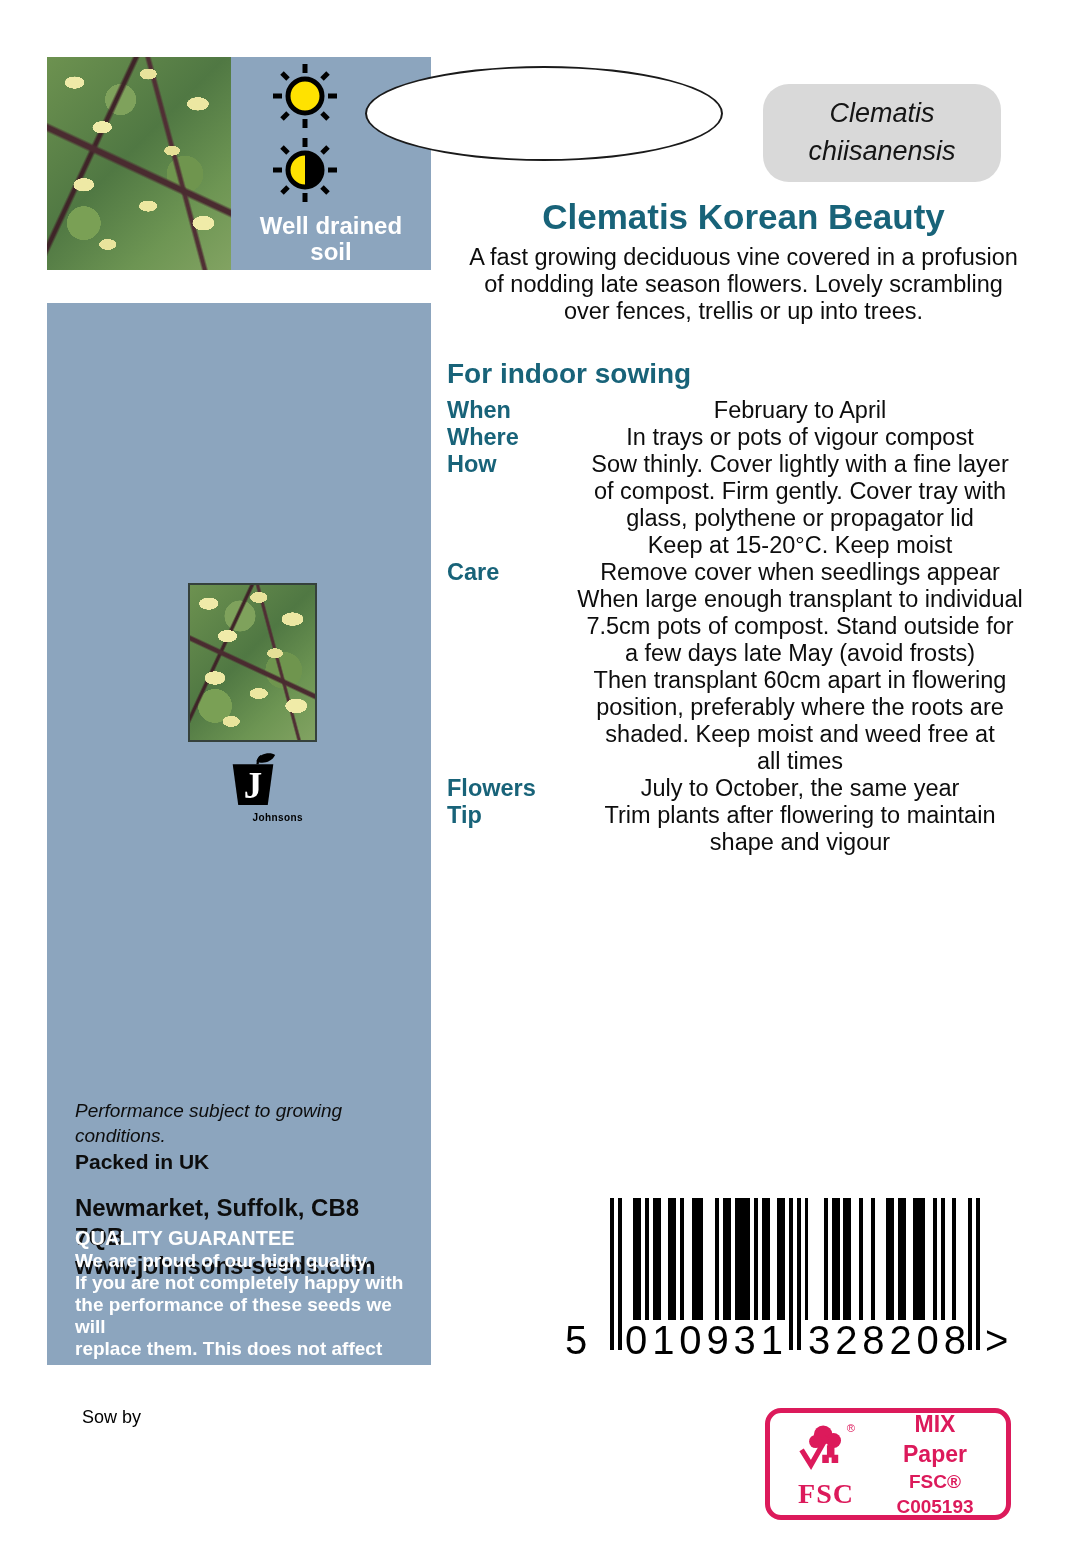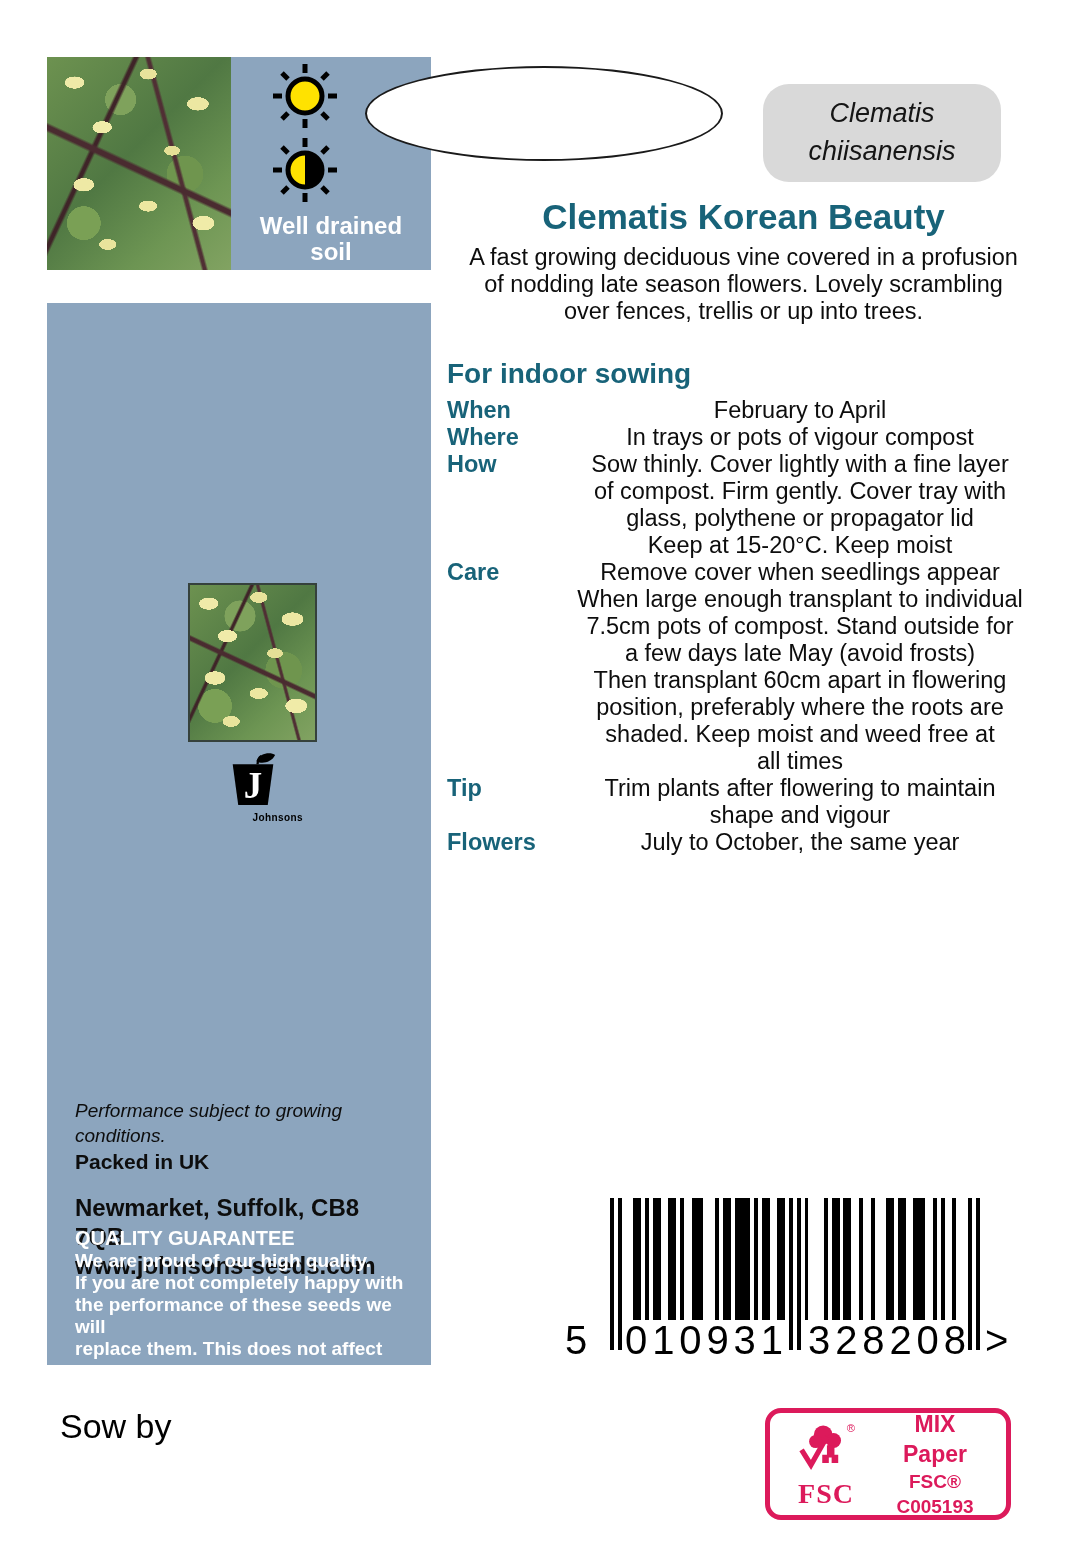--- a/index.html
+++ b/index.html
@@ -71,21 +71,21 @@
   .title{font-size:35px;font-weight:bold;color:#186379;text-align:center;line-height:1.1;}
   .desc{
     margin-top:7px;font-size:23.5px;color:#0d0d0d;text-align:center;line-height:27px;white-space:pre-line;
   }
   .sow-head{margin-top:33px;font-size:28px;font-weight:bold;color:#186379;}
   .info-table{margin-top:7px;}
   .info-row{display:flex;align-items:flex-start;}
   .info-label{flex:0 0 113px;font-weight:bold;font-size:23.5px;color:#186379;line-height:27px;}
   .info-value{flex:1;font-size:23.5px;color:#0d0d0d;line-height:27px;white-space:pre-line;text-align:center;}
   
-  .sow-by{position:absolute;left:60px;top:1407px;font-size:34px;color:#000;}
+  .sow-by{position:absolute;left:82px;top:1407px;font-size:18px;color:#000;}
   .barcode{position:absolute;left:565px;top:1198px;width:460px;height:170px;}
   .barcode-bars{position:absolute;left:45px;top:0;font-size:0;white-space:nowrap;}
   .bc-digit{position:absolute;top:120px;font-size:40px;color:#000;}
   .bc-first{left:0;}
   .bc-left{left:60px;width:158px;display:flex;justify-content:space-between;}
   .bc-right{left:243px;width:158px;display:flex;justify-content:space-between;}
   .bc-arrow{left:420px;}
   .fsc-box{
     position:absolute;left:765px;top:1408px;width:246px;height:112px;
     border:5px solid #dc1a5b;border-radius:16px;background:#fff;
@@ -202,27 +202,27 @@
         <div class="info-value">Remove cover when seedlings appear
 When large enough transplant to individual
 7.5cm pots of compost. Stand outside for
 a few days late May (avoid frosts)
 Then transplant 60cm apart in flowering
 position, preferably where the roots are
 shaded. Keep moist and weed free at
 all times</div>
       </div>
       <div class="info-row">
+        <div class="info-label">Flowers</div>
+        <div class="info-value">July to October, the same year</div>
+      </div>
+      <div class="info-row">
         <div class="info-label">Tip</div>
         <div class="info-value">Trim plants after flowering to maintain
 shape and vigour</div>
-      </div>
-      <div class="info-row">
-        <div class="info-label">Flowers</div>
-        <div class="info-value">July to October, the same year</div>
       </div>
     </div>
   </div>
 
   <div class="sow-by">Sow by</div>
 
   <div class="barcode">
     <div class="barcode-bars"><span style="display: inline-block; vertical-align: top; width: 3.9px; height: 152px; background: rgb(0, 0, 0);"></span><span style="display: inline-block; vertical-align: top; width: 3.9px; height: 152px; background: transparent;"></span><span style="display: inline-block; vertical-align: top; width: 3.9px; height: 152px; background: rgb(0, 0, 0);"></span><span style="display: inline-block; vertical-align: top; width: 3.9px; height: 122px; background: transparent;"></span><span style="display: inline-block; vertical-align: top; width: 3.9px; height: 122px; background: transparent;"></span><span style="display: inline-block; vertical-align: top; width: 3.9px; height: 122px; background: transparent;"></span><span style="display: inline-block; vertical-align: top; width: 3.9px; height: 122px; background: rgb(0, 0, 0);"></span><span style="display: inline-block; vertical-align: top; width: 3.9px; height: 122px; background: rgb(0, 0, 0);"></span><span style="display: inline-block; vertical-align: top; width: 3.9px; height: 122px; background: transparent;"></span><span style="display: inline-block; vertical-align: top; width: 3.9px; height: 122px; background: rgb(0, 0, 0);"></span><span style="display: inline-block; vertical-align: top; width: 3.9px; height: 122px; background: transparent;"></span><span style="display: inline-block; vertical-align: top; width: 3.9px; height: 122px; background: rgb(0, 0, 0);"></span><span style="display: inline-block; vertical-align: top; width: 3.9px; height: 122px; background: rgb(0, 0, 0);"></span><span style="display: inline-block; vertical-align: top; width: 3.9px; height: 122px; background: transparent;"></span><span style="display: inline-block; vertical-align: top; width: 3.9px; height: 122px; background: transparent;"></span><span style="display: inline-block; vertical-align: top; width: 3.9px; height: 122px; background: rgb(0, 0, 0);"></span><span style="display: inline-block; vertical-align: top; width: 3.9px; height: 122px; background: rgb(0, 0, 0);"></span><span style="display: inline-block; vertical-align: top; width: 3.9px; height: 122px; background: transparent;"></span><span style="display: inline-block; vertical-align: top; width: 3.9px; height: 122px; background: rgb(0, 0, 0);"></span><span style="display: inline-block; vertical-align: top; width: 3.9px; height: 122px; background: transparent;"></span><span style="display: inline-block; vertical-align: top; width: 3.9px; height: 122px; background: transparent;"></span><span style="display: inline-block; vertical-align: top; width: 3.9px; height: 122px; background: rgb(0, 0, 0);"></span><span style="display: inline-block; vertical-align: top; width: 3.9px; height: 122px; background: rgb(0, 0, 0);"></span><span style="display: inline-block; vertical-align: top; width: 3.9px; height: 122px; background: rgb(0, 0, 0);"></span><span style="display: inline-block; vertical-align: top; width: 3.9px; height: 122px; background: transparent;"></span><span style="display: inline-block; vertical-align: top; width: 3.9px; height: 122px; background: transparent;"></span><span style="display: inline-block; vertical-align: top; width: 3.9px; height: 122px; background: transparent;"></span><span style="display: inline-block; vertical-align: top; width: 3.9px; height: 122px; background: rgb(0, 0, 0);"></span><span style="display: inline-block; vertical-align: top; width: 3.9px; height: 122px; background: transparent;"></span><span style="display: inline-block; vertical-align: top; width: 3.9px; height: 122px; background: rgb(0, 0, 0);"></span><span style="display: inline-block; vertical-align: top; width: 3.9px; height: 122px; background: rgb(0, 0, 0);"></span><span style="display: inline-block; vertical-align: top; width: 3.9px; height: 122px; background: transparent;"></span><span style="display: inline-block; vertical-align: top; width: 3.9px; height: 122px; background: rgb(0, 0, 0);"></span><span style="display: inline-block; vertical-align: top; width: 3.9px; height: 122px; background: rgb(0, 0, 0);"></span><span style="display: inline-block; vertical-align: top; width: 3.9px; height: 122px; background: rgb(0, 0, 0);"></span><span style="display: inline-block; vertical-align: top; width: 3.9px; height: 122px; background: rgb(0, 0, 0);"></span><span style="display: inline-block; vertical-align: top; width: 3.9px; height: 122px; background: transparent;"></span><span style="display: inline-block; vertical-align: top; width: 3.9px; height: 122px; background: rgb(0, 0, 0);"></span><span style="display: inline-block; vertical-align: top; width: 3.9px; height: 122px; background: transparent;"></span><span style="display: inline-block; vertical-align: top; width: 3.9px; height: 122px; background: rgb(0, 0, 0);"></span><span style="display: inline-block; vertical-align: top; width: 3.9px; height: 122px; background: rgb(0, 0, 0);"></span><span style="display: inline-block; vertical-align: top; width: 3.9px; height: 122px; background: transparent;"></span><span style="display: inline-block; vertical-align: top; width: 3.9px; height: 122px; background: transparent;"></span><span style="display: inline-block; vertical-align: top; width: 3.9px; height: 122px; background: rgb(0, 0, 0);"></span><span style="display: inline-block; vertical-align: top; width: 3.9px; height: 122px; background: rgb(0, 0, 0);"></span><span style="display: inline-block; vertical-align: top; width: 3.9px; height: 152px; background: transparent;"></span><span style="display: inline-block; vertical-align: top; width: 3.9px; height: 152px; background: rgb(0, 0, 0);"></span><span style="display: inline-block; vertical-align: top; width: 3.9px; height: 152px; background: transparent;"></span><span style="display: inline-block; vertical-align: top; width: 3.9px; height: 152px; background: rgb(0, 0, 0);"></span><span style="display: inline-block; vertical-align: top; width: 3.9px; height: 152px; background: transparent;"></span><span style="display: inline-block; vertical-align: top; width: 3.9px; height: 122px; background: rgb(0, 0, 0);"></span><span style="display: inline-block; vertical-align: top; width: 3.9px; height: 122px; background: transparent;"></span><span style="display: inline-block; vertical-align: top; width: 3.9px; height: 122px; background: transparent;"></span><span style="display: inline-block; vertical-align: top; width: 3.9px; height: 122px; background: transparent;"></span><span style="display: inline-block; vertical-align: top; width: 3.9px; height: 122px; background: transparent;"></span><span style="display: inline-block; vertical-align: top; width: 3.9px; height: 122px; background: rgb(0, 0, 0);"></span><span style="display: inline-block; vertical-align: top; width: 3.9px; height: 122px; background: transparent;"></span><span style="display: inline-block; vertical-align: top; width: 3.9px; height: 122px; background: rgb(0, 0, 0);"></span><span style="display: inline-block; vertical-align: top; width: 3.9px; height: 122px; background: rgb(0, 0, 0);"></span><span style="display: inline-block; vertical-align: top; width: 3.9px; height: 122px; background: transparent;"></span><span style="display: inline-block; vertical-align: top; width: 3.9px; height: 122px; background: rgb(0, 0, 0);"></span><span style="display: inline-block; vertical-align: top; width: 3.9px; height: 122px; background: rgb(0, 0, 0);"></span><span style="display: inline-block; vertical-align: top; width: 3.9px; height: 122px; background: transparent;"></span><span style="display: inline-block; vertical-align: top; width: 3.9px; height: 122px; background: transparent;"></span><span style="display: inline-block; vertical-align: top; width: 3.9px; height: 122px; background: rgb(0, 0, 0);"></span><span style="display: inline-block; vertical-align: top; width: 3.9px; height: 122px; background: transparent;"></span><span style="display: inline-block; vertical-align: top; width: 3.9px; height: 122px; background: transparent;"></span><span style="display: inline-block; vertical-align: top; width: 3.9px; height: 122px; background: rgb(0, 0, 0);"></span><span style="display: inline-block; vertical-align: top; width: 3.9px; height: 122px; background: transparent;"></span><span style="display: inline-block; vertical-align: top; width: 3.9px; height: 122px; background: transparent;"></span><span style="display: inline-block; vertical-align: top; width: 3.9px; height: 122px; background: transparent;"></span><span style="display: inline-block; vertical-align: top; width: 3.9px; height: 122px; background: rgb(0, 0, 0);"></span><span style="display: inline-block; vertical-align: top; width: 3.9px; height: 122px; background: rgb(0, 0, 0);"></span><span style="display: inline-block; vertical-align: top; width: 3.9px; height: 122px; background: transparent;"></span><span style="display: inline-block; vertical-align: top; width: 3.9px; height: 122px; background: rgb(0, 0, 0);"></span><span style="display: inline-block; vertical-align: top; width: 3.9px; height: 122px; background: rgb(0, 0, 0);"></span><span style="display: inline-block; vertical-align: top; width: 3.9px; height: 122px; background: transparent;"></span><span style="display: inline-block; vertical-align: top; width: 3.9px; height: 122px; background: transparent;"></span><span style="display: inline-block; vertical-align: top; width: 3.9px; height: 122px; background: rgb(0, 0, 0);"></span><span style="display: inline-block; vertical-align: top; width: 3.9px; height: 122px; background: rgb(0, 0, 0);"></span><span style="display: inline-block; vertical-align: top; width: 3.9px; height: 122px; background: rgb(0, 0, 0);"></span><span style="display: inline-block; vertical-align: top; width: 3.9px; height: 122px; background: transparent;"></span><span style="display: inline-block; vertical-align: top; width: 3.9px; height: 122px; background: transparent;"></span><span style="display: inline-block; vertical-align: top; width: 3.9px; height: 122px; background: rgb(0, 0, 0);"></span><span style="display: inline-block; vertical-align: top; width: 3.9px; height: 122px; background: transparent;"></span><span style="display: inline-block; vertical-align: top; width: 3.9px; height: 122px; background: rgb(0, 0, 0);"></span><span style="display: inline-block; vertical-align: top; width: 3.9px; height: 122px; background: transparent;"></span><span style="display: inline-block; vertical-align: top; width: 3.9px; height: 122px; background: transparent;"></span><span style="display: inline-block; vertical-align: top; width: 3.9px; height: 122px; background: rgb(0, 0, 0);"></span><span style="display: inline-block; vertical-align: top; width: 3.9px; height: 122px; background: transparent;"></span><span style="display: inline-block; vertical-align: top; width: 3.9px; height: 122px; background: transparent;"></span><span style="display: inline-block; vertical-align: top; width: 3.9px; height: 122px; background: transparent;"></span><span style="display: inline-block; vertical-align: top; width: 3.9px; height: 152px; background: rgb(0, 0, 0);"></span><span style="display: inline-block; vertical-align: top; width: 3.9px; height: 152px; background: transparent;"></span><span style="display: inline-block; vertical-align: top; width: 3.9px; height: 152px; background: rgb(0, 0, 0);"></span></div>
     <span class="bc-digit bc-first">5</span>
     <span class="bc-digit bc-left">

